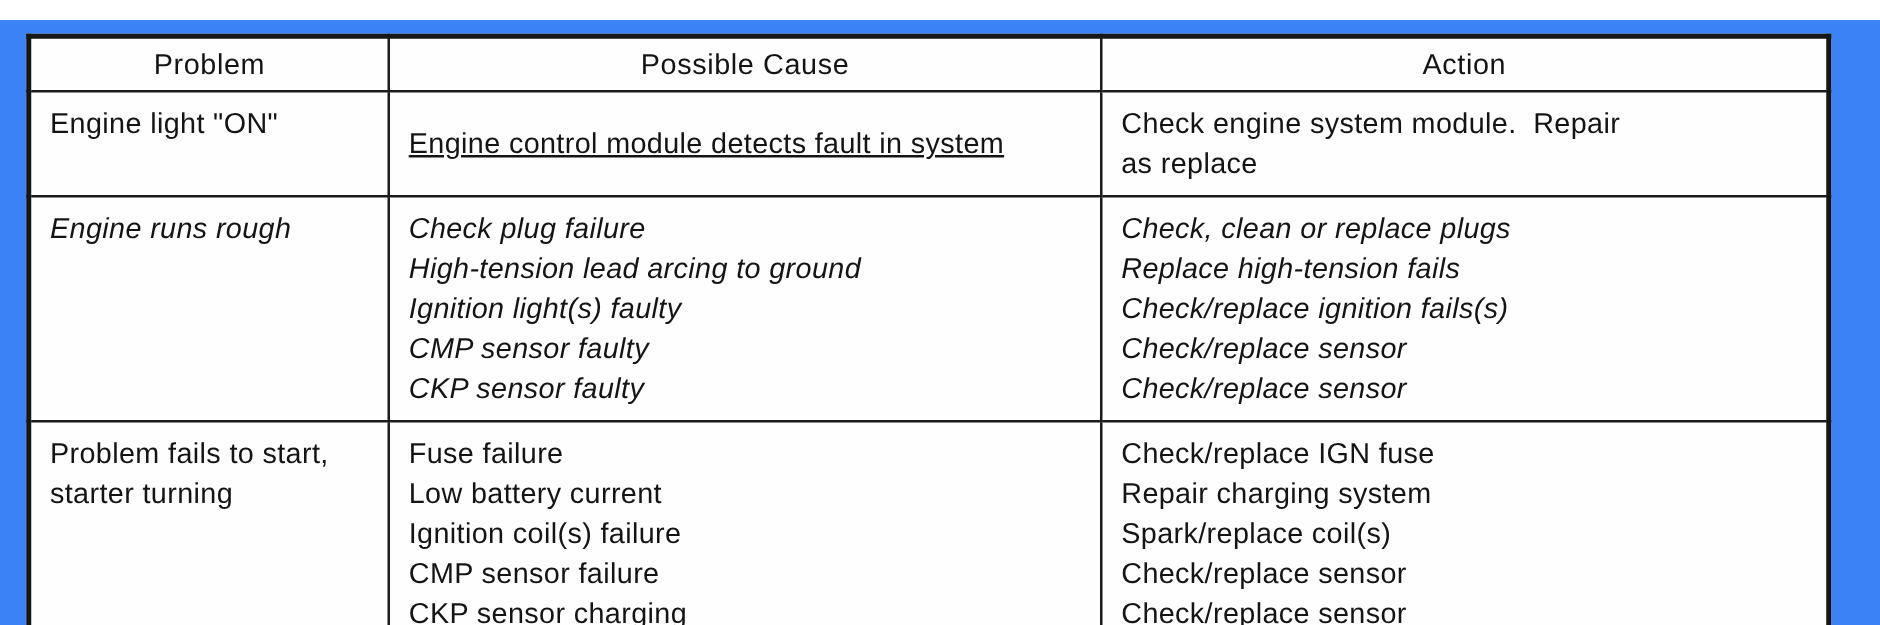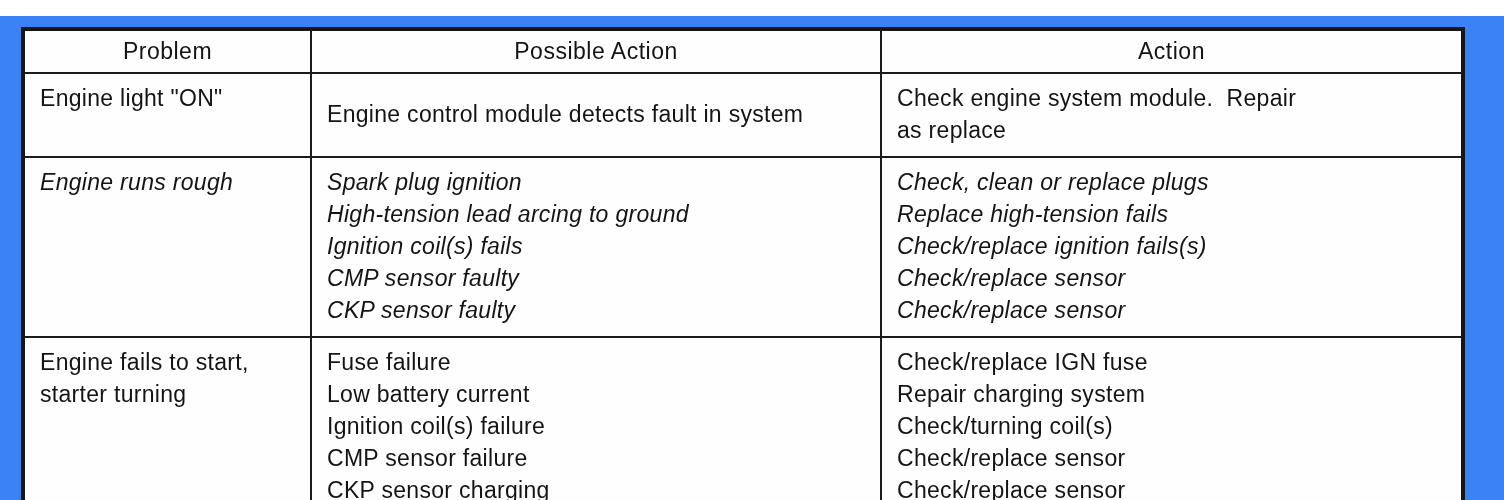--- a/index.html
+++ b/index.html
@@ -50,40 +50,40 @@
     vertical-align: top;
     padding: 8px 14px 10px 15px;
     font-size: 23px;
     line-height: 32px;
     letter-spacing: 0.3px;
   }
   tbody tr:nth-child(1) { height: 77px; }
   tbody tr:nth-child(2) { height: 175px; font-style: italic; }
   tbody tr:nth-child(3) { height: 174px; }
   
-  tbody tr:nth-child(1) td:nth-child(2) { vertical-align: middle; }
+  tbody tr:nth-child(1) td:nth-child(2) { vertical-align: middle; text-decoration: underline; }
   .line {
     white-space: pre-wrap;
   }
 </style>
 </head>
 <body>
 
 <div class="page">
   <div class="table-wrap">
     <table class="trouble-table">
       <colgroup>
         <col class="col-problem">
         <col class="col-cause">
         <col class="col-action">
       </colgroup>
       <thead>
         <tr>
           <th>Problem</th>
-          <th>Possible Action</th>
+          <th>Possible Cause</th>
           <th>Action</th>
         </tr>
       </thead>
       <tbody>
   <tr>
     <td>
               <div class="line">Engine light "ON"</div>
             </td>
     <td>
               <div class="line">Engine control module detects fault in system</div>
@@ -92,51 +92,51 @@
               <div class="line">Check engine system module.  Repair</div>
               <div class="line">as replace</div>
             </td>
   </tr>
 
   <tr>
     <td>
               <div class="line">Engine runs rough</div>
             </td>
     <td>
-              <div class="line">Spark plug ignition</div>
+              <div class="line">Check plug failure</div>
               <div class="line">High-tension lead arcing to ground</div>
-              <div class="line">Ignition coil(s) fails</div>
+              <div class="line">Ignition light(s) faulty</div>
               <div class="line">CMP sensor faulty</div>
               <div class="line">CKP sensor faulty</div>
             </td>
     <td>
               <div class="line">Check, clean or replace plugs</div>
               <div class="line">Replace high-tension fails</div>
               <div class="line">Check/replace ignition fails(s)</div>
               <div class="line">Check/replace sensor</div>
               <div class="line">Check/replace sensor</div>
             </td>
   </tr>
 
   <tr>
     <td>
-              <div class="line">Engine fails to start,</div>
+              <div class="line">Problem fails to start,</div>
               <div class="line">starter turning</div>
             </td>
     <td>
               <div class="line">Fuse failure</div>
               <div class="line">Low battery current</div>
               <div class="line">Ignition coil(s) failure</div>
               <div class="line">CMP sensor failure</div>
               <div class="line">CKP sensor charging</div>
             </td>
     <td>
               <div class="line">Check/replace IGN fuse</div>
               <div class="line">Repair charging system</div>
-              <div class="line">Check/turning coil(s)</div>
+              <div class="line">Spark/replace coil(s)</div>
               <div class="line">Check/replace sensor</div>
               <div class="line">Check/replace sensor</div>
             </td>
   </tr>
 </tbody>
     </table>
   </div>
 </div>
 
 </body></html>

